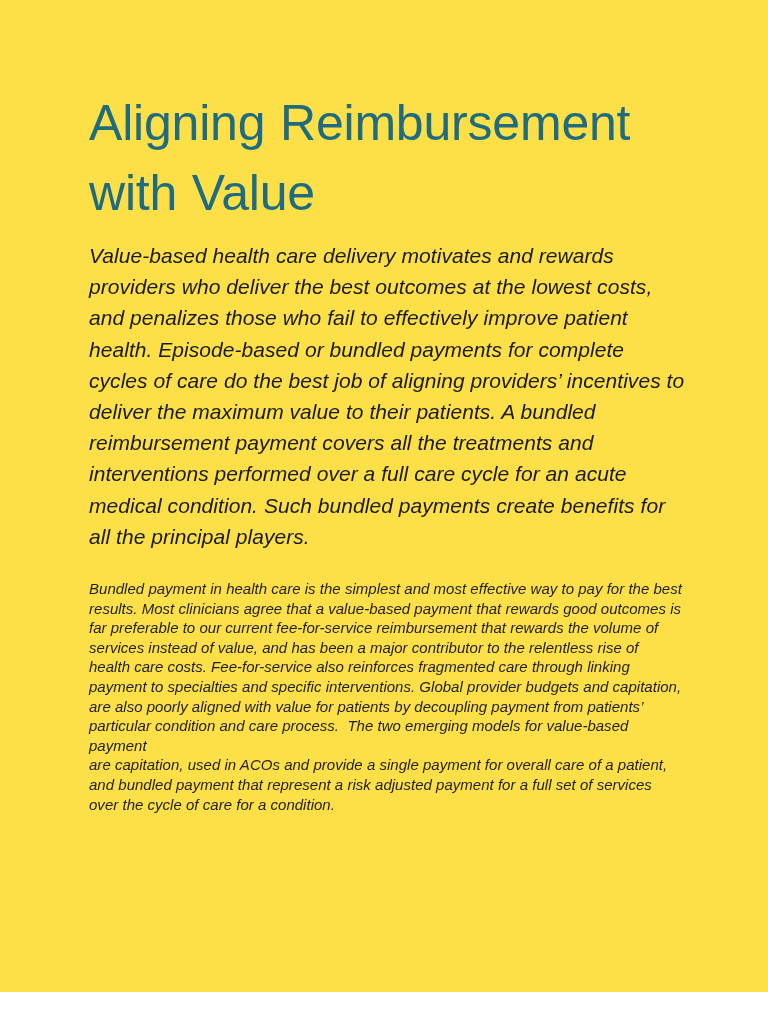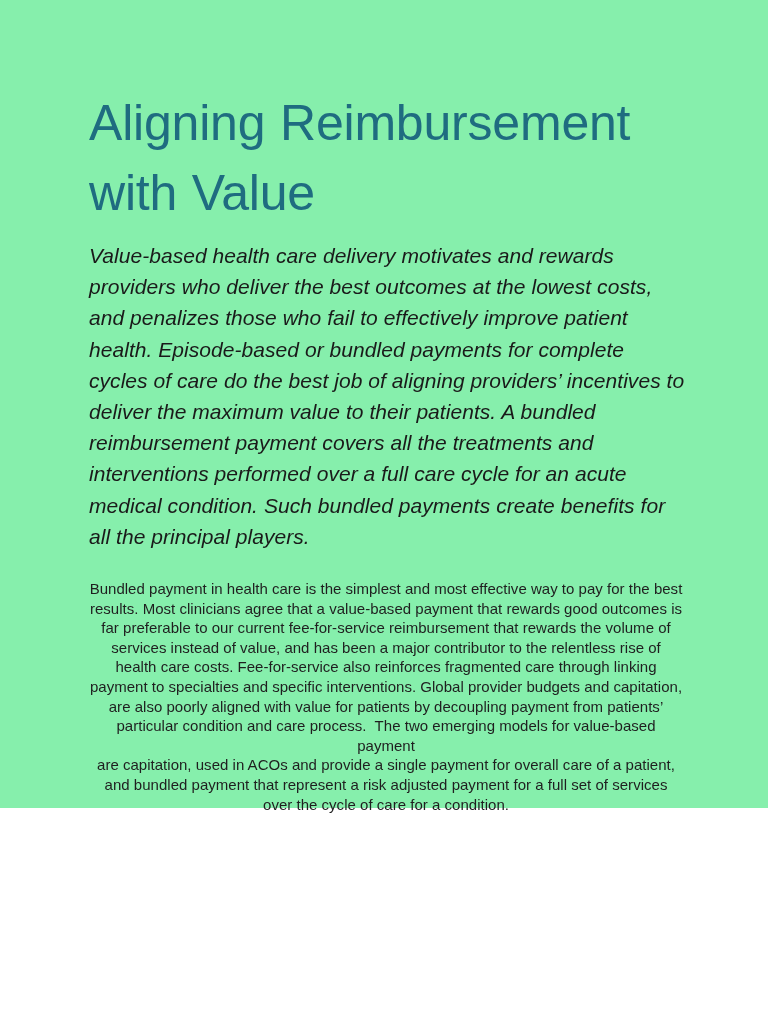--- a/index.html
+++ b/index.html
@@ -11,22 +11,22 @@
     height: 1024px;
     background: #ffffff;
     font-family: "Liberation Sans", sans-serif;
     -webkit-font-smoothing: antialiased;
     overflow: hidden;
   }
 
   .page {
     position: relative;
     width: 768px;
-    height: 808px;
-    background: #86efac;
+    height: 992px;
+    background: #fde047;
     box-sizing: border-box;
   }
 
   .content {
     position: absolute;
     left: 89px;
     top: 88px;
     width: 596px;
   }
 
@@ -59,23 +59,24 @@
   .body-paragraph {
     margin: 0;
     padding: 0;
     margin-top: 27px;
     width: 594px;
     font-family: "Liberation Sans", sans-serif;
     font-size: 15px;
     line-height: 19.6px;
     font-weight: 400;
     color: #1f1f1f;
-    text-align: center;
+    text-align: left;
     letter-spacing: 0.02px;
     white-space: pre-wrap;
+    font-style: italic;
   }
 </style>
 </head>
 <body>
 
 <div class="page">
   <div class="content">
 
     <h1 class="doc-title">Aligning Reimbursement with Value</h1>
 

